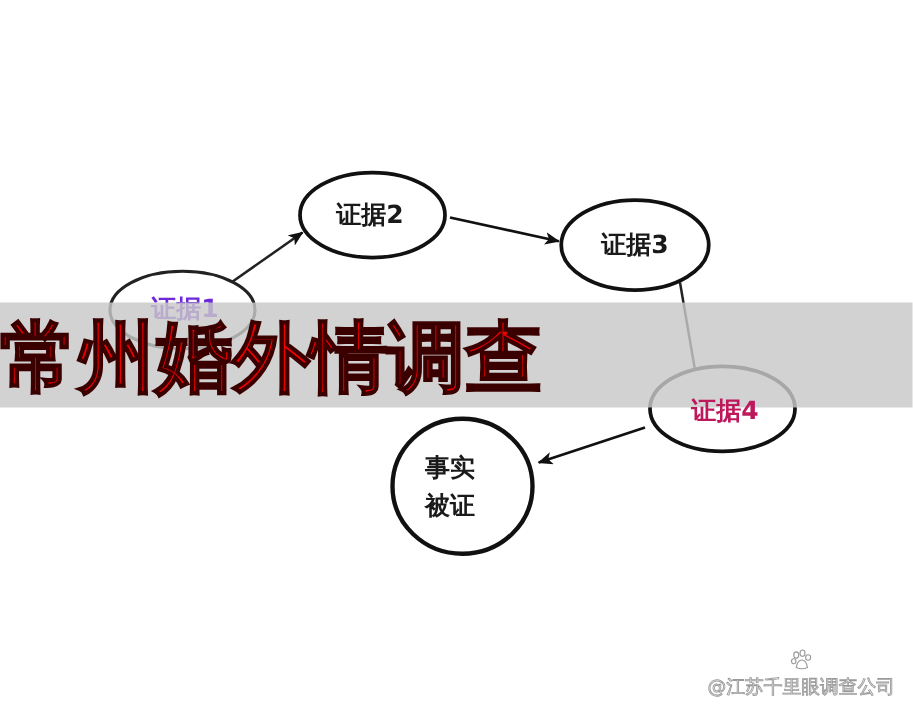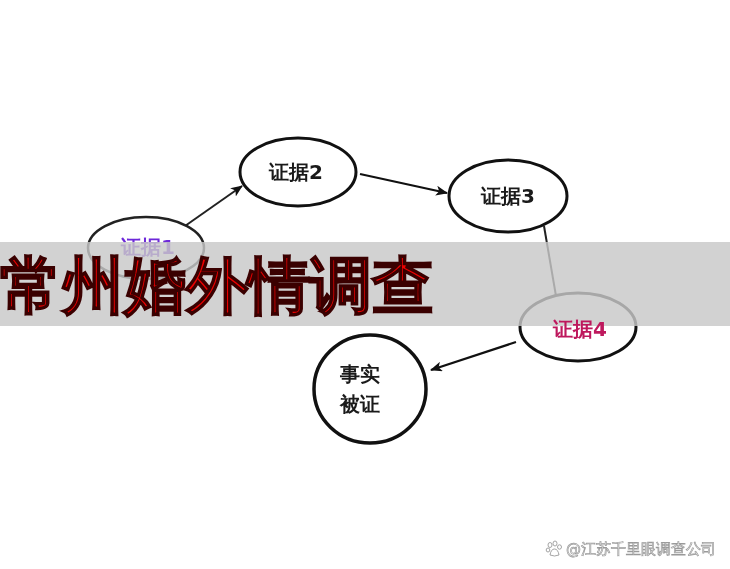--- a/index.html
+++ b/index.html
@@ -23,21 +23,21 @@
     #banner-title {
       position: absolute; left: 0; top: 244px; width: 730px; text-align: left;
       font-size: 62px; font-weight: bold; color: #ee0000;
       -webkit-text-stroke: 1.5px #3a0000; line-height: 84px;
       font-family: "DejaVu Sans", sans-serif;
       letter-spacing: 0px;
     }
     #watermark {
       position: absolute; right: 14px; bottom: 10px; font-size: 15px;
       color: #ffffff; -webkit-text-stroke: 0.7px #9a9a9a;
-      display: flex; gap: 3px;
+      display: flex; align-items: center; gap: 3px; flex-direction: column;
     }
     #watermark .paw {
       display: inline-block; width: 18px; height: 18px; font-size: 15px; line-height: 18px;
       text-align: center; color: #ffffff;
     }
   </style>
 </head>
 <body>
 
 <svg id="diagram" viewBox="0 0 730 569" xmlns="http://www.w3.org/2000/svg">

